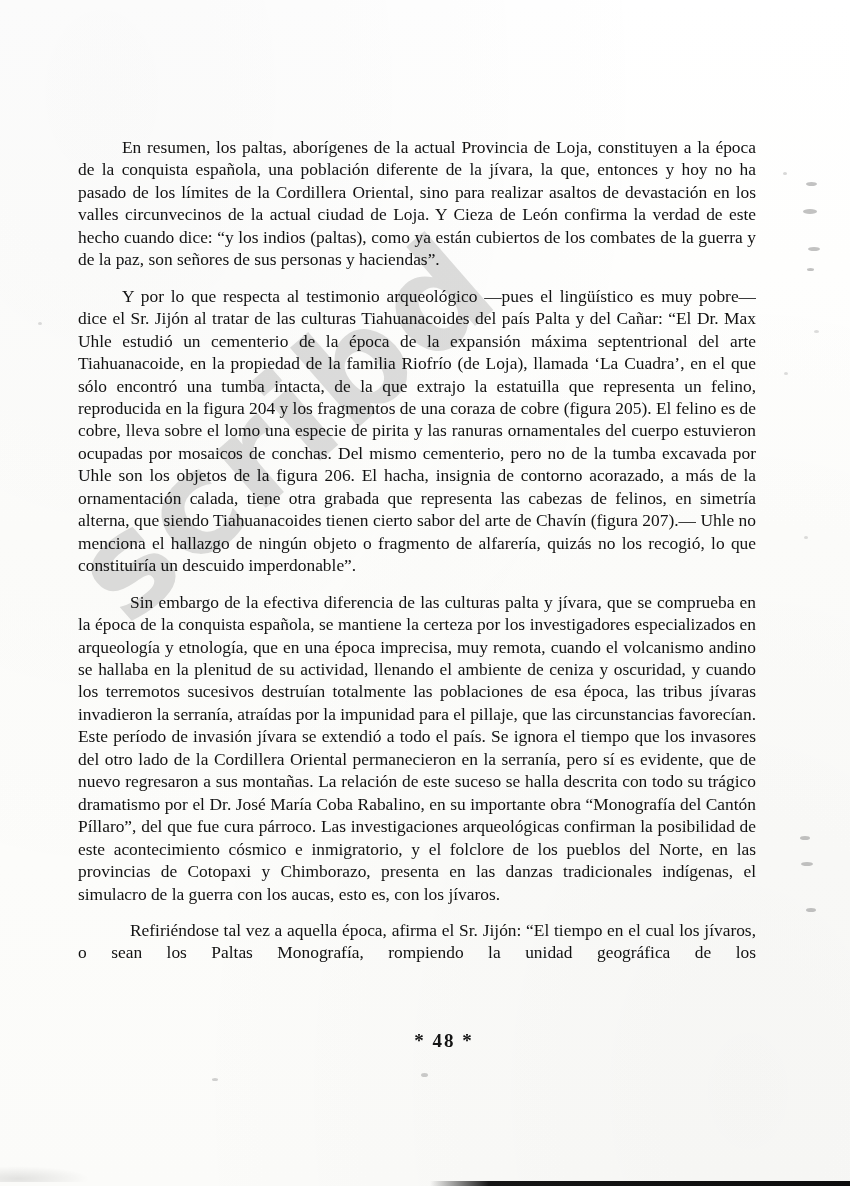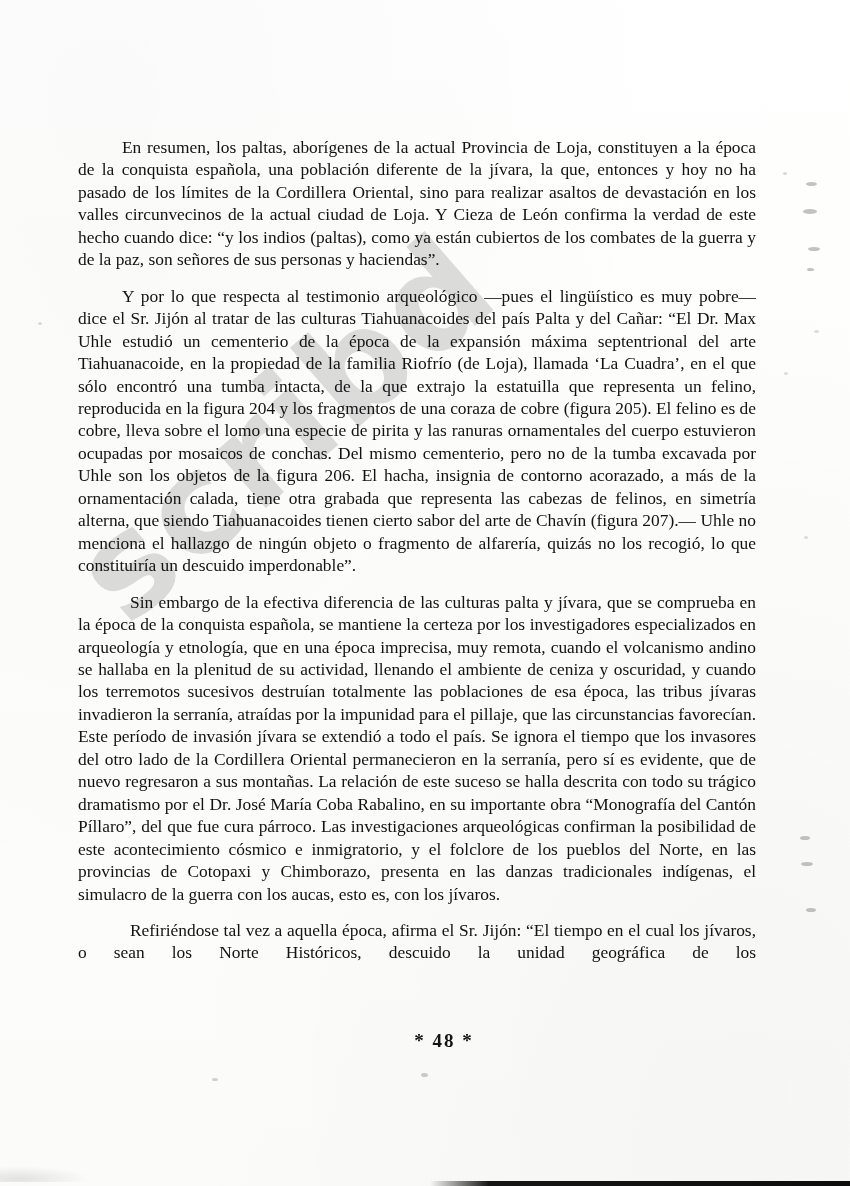--- a/index.html
+++ b/index.html
@@ -125,21 +125,21 @@
   <div id="paper-tone"></div>
 
   <div id="watermark">
     <div class="wm-text" style="color: rgba(60, 60, 60, 0.17);">scribd</div>
   </div>
 
   <div id="text-column">
       <p><span>En resumen, los paltas, aborígenes de la actual Provincia de Loja, constituyen a la época de la conquista española, una población diferente de la jívara, la que, entonces y hoy no ha pasado de los límites de la Cordillera Oriental, sino para realizar asaltos de devastación en los valles circunvecinos de la actual ciudad de Loja.  Y Cieza de León confirma la verdad de este hecho cuando dice:  “y los indios (paltas), como ya están cubiertos de los combates de la guerra y de la paz, son señores de sus personas y haciendas”.</span></p>
       <p><span>Y por lo que respecta al testimonio arqueológico —pues el lingüístico es muy pobre— dice el Sr. Jijón al tratar de las culturas Tiahuanacoides del país Palta y del Cañar:  “El Dr. Max Uhle estudió un cementerio de la época de la expansión máxima septentrional del arte Tiahuanacoide, en la propiedad de la familia Riofrío (de Loja), llamada ‘La Cuadra’, en el que sólo encontró una tumba intacta, de la que extrajo la estatuilla que representa un felino, reproducida en la figura 204 y los fragmentos de una coraza de cobre (figura 205).  El felino es de cobre, lleva sobre el lomo una especie de pirita y las ranuras ornamentales del cuerpo estuvieron ocupadas por mosaicos de conchas.  Del mismo cementerio, pero no de la tumba excavada por Uhle son los objetos de la figura 206.  El hacha, insignia de contorno acorazado, a más de la ornamentación calada, tiene otra grabada que representa las cabezas de felinos, en simetría alterna, que siendo Tiahuanacoides tienen cierto sabor del arte de Chavín (figura 207).— Uhle no menciona el hallazgo de ningún objeto o fragmento de alfarería, quizás no los recogió, lo que constituiría un descuido imperdonable”.</span></p>
       <p class="p-tight"><span>Sin embargo de la efectiva diferencia de las culturas </span><b>palta</b><span> y </span><b>jívara</b><span>, que se comprueba en la época de la conquista española, se mantiene la certeza por los investigadores especializados en arqueología y etnología, que en una época imprecisa, muy remota, cuando el volcanismo andino se hallaba en la plenitud de su actividad, llenando el ambiente de ceniza y oscuridad, y cuando los terremotos sucesivos destruían totalmente las poblaciones de esa época, las tribus jívaras invadieron la serranía, atraídas por la impunidad para el pillaje, que las circunstancias favorecían.  Este período de invasión jívara se extendió a todo el país.  Se ignora el tiempo que los invasores del otro lado de la Cordillera Oriental permanecieron en la serranía, pero sí es evidente, que de nuevo regresaron a sus montañas.  La relación de este suceso se halla descrita con todo su trágico dramatismo por el Dr. José María Coba Rabalino, en su importante obra “Monografía del Cantón Píllaro”, del que fue cura párroco. Las investigaciones arqueológicas confirman la posibilidad de este acontecimiento cósmico e inmigratorio, y el folclore de los pueblos del Norte, en las provincias de Cotopaxi y Chimborazo, presenta en las danzas tradicionales indígenas, el simulacro de la guerra con los </span><b>aucas</b><span>, esto es, con los jívaros.</span></p>
-      <p class="p-tight" style="text-align-last: justify;"><span>Refiriéndose tal vez a aquella época, afirma el Sr. Jijón:  “El tiempo en el cual los jívaros, o sean los </span><b>Norte Históricos</b><span>, descuido la unidad geográfica de los</span></p>
+      <p class="p-tight" style="text-align-last: justify;"><span>Refiriéndose tal vez a aquella época, afirma el Sr. Jijón:  “El tiempo en el cual los jívaros, o sean los </span><b>Paltas Monografía</b><span>, rompiendo la unidad geográfica de los</span></p>
     </div>
 
   <div id="folio">* 48 *</div>
 
   <span class="speck" style="left:806px;top:182px;width:11px;height:4px;"></span>
   <span class="speck" style="left:803px;top:209px;width:14px;height:5px;"></span>
   <span class="speck" style="left:808px;top:247px;width:12px;height:4px;"></span>
   <span class="speck" style="left:807px;top:268px;width:7px;height:3px;"></span>
   <span class="speck" style="left:783px;top:172px;width:4px;height:3px;opacity:.35;"></span>
   <span class="speck" style="left:814px;top:330px;width:5px;height:3px;opacity:.3;"></span>

